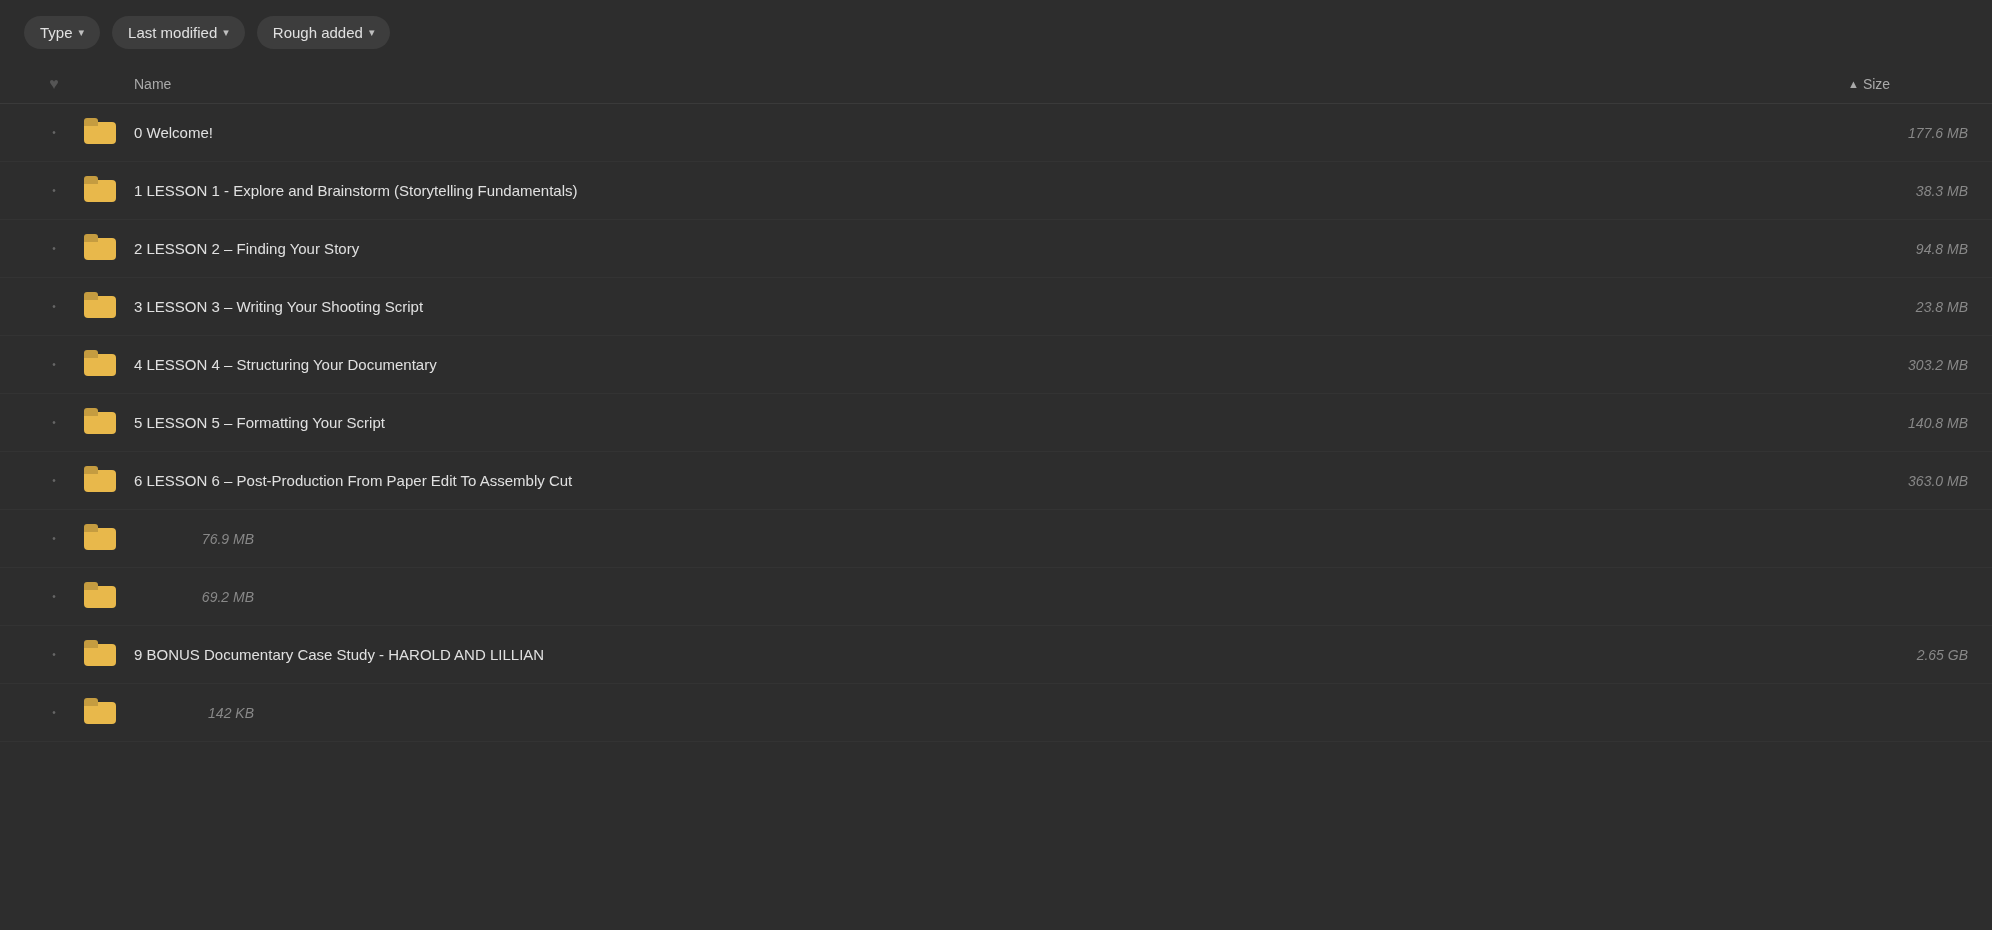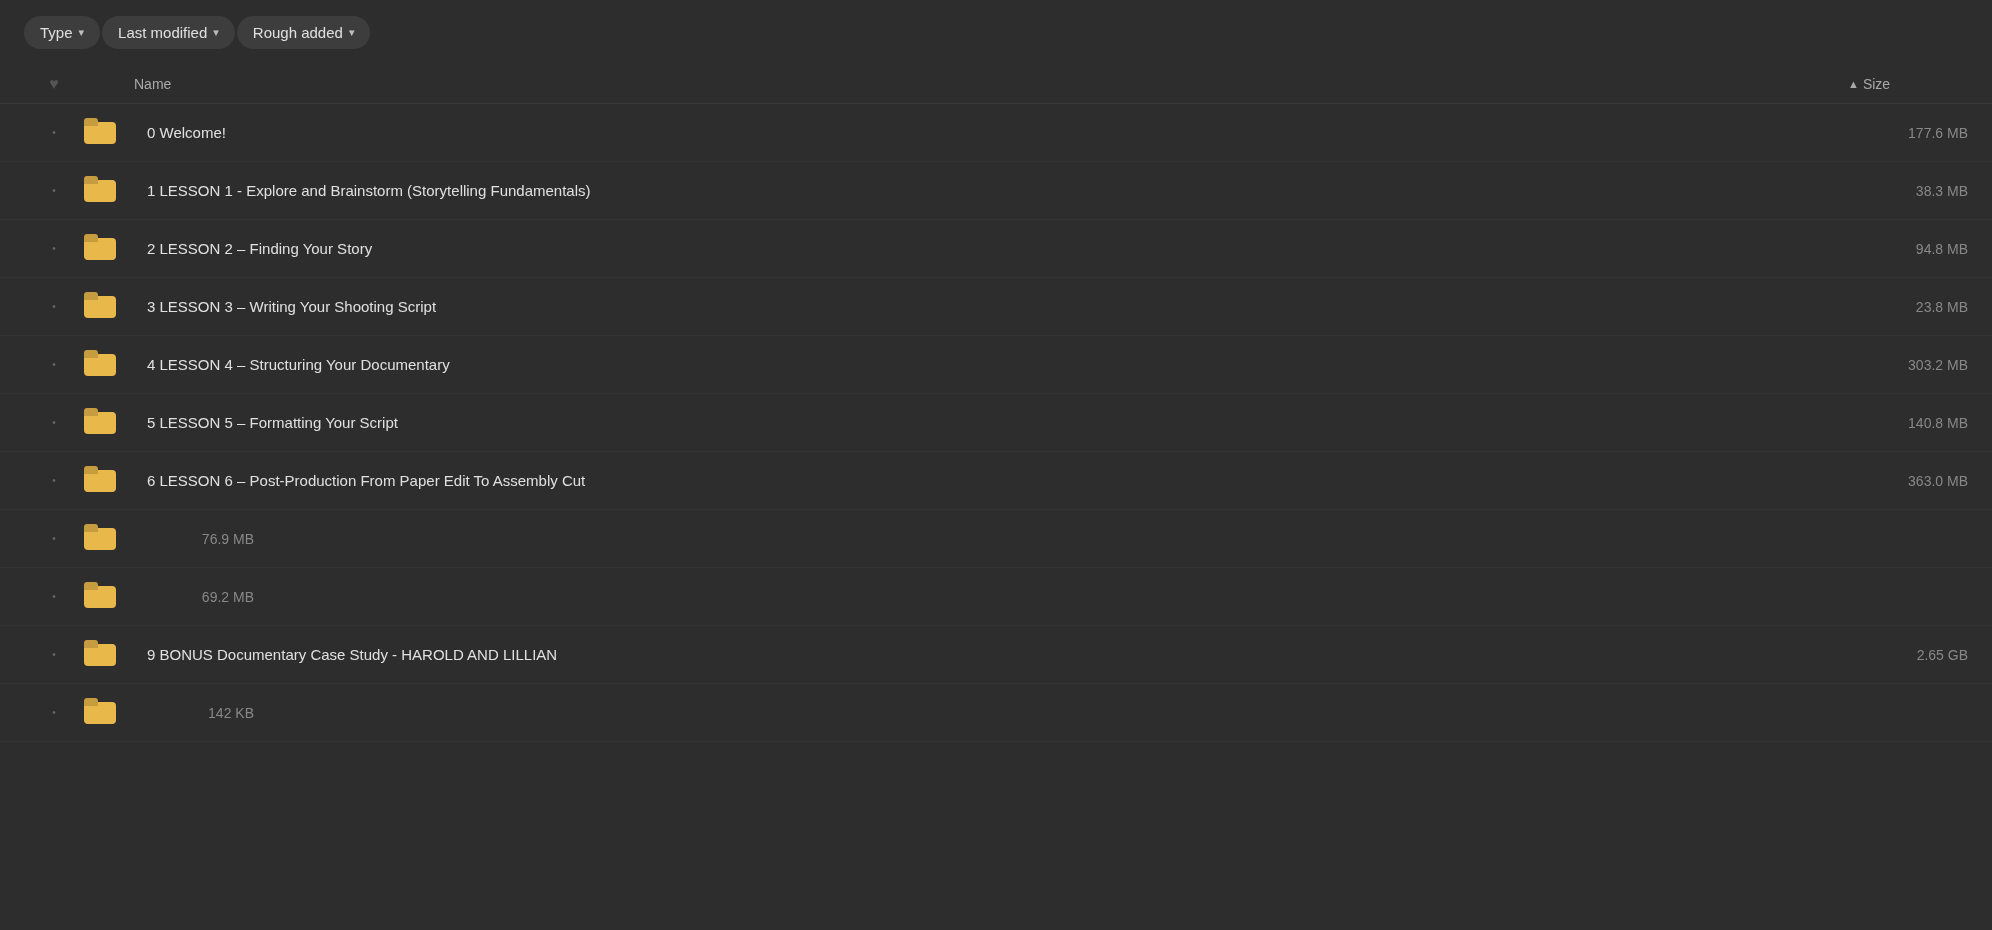--- a/index.html
+++ b/index.html
@@ -13,21 +13,21 @@
       color: #e0e0e0;
       font-family: -apple-system, BlinkMacSystemFont, "Segoe UI", Helvetica, Arial, sans-serif;
       font-size: 15px;
       width: 1992px;
       min-height: 930px;
     }
 
     .toolbar {
       display: flex;
       align-items: center;
-      gap: 2px;
+      gap: 12px;
       padding: 16px 24px;
       background-color: #2d2d2d;
     }
 
     .filter-btn {
       display: flex;
       align-items: center;
       gap: 6px;
       background-color: #3d3d3d;
       color: #e0e0e0;
@@ -125,26 +125,26 @@
       width: 14px;
       height: 8px;
       background-color: #e8b84b;
       border-radius: 3px 3px 0 0;
       filter: brightness(0.85);
     }
 
     .file-name {
       color: #e0e0e0;
       font-size: 15px;
-      margin-left: 13px;
     }
 
     .size-value {
       color: #888888;
       font-size: 14px;
+      font-style: italic;
     }
 
     .heart-icon {
       color: #555;
       font-size: 16px;
     }
   </style>
 </head>
 <body>
 

